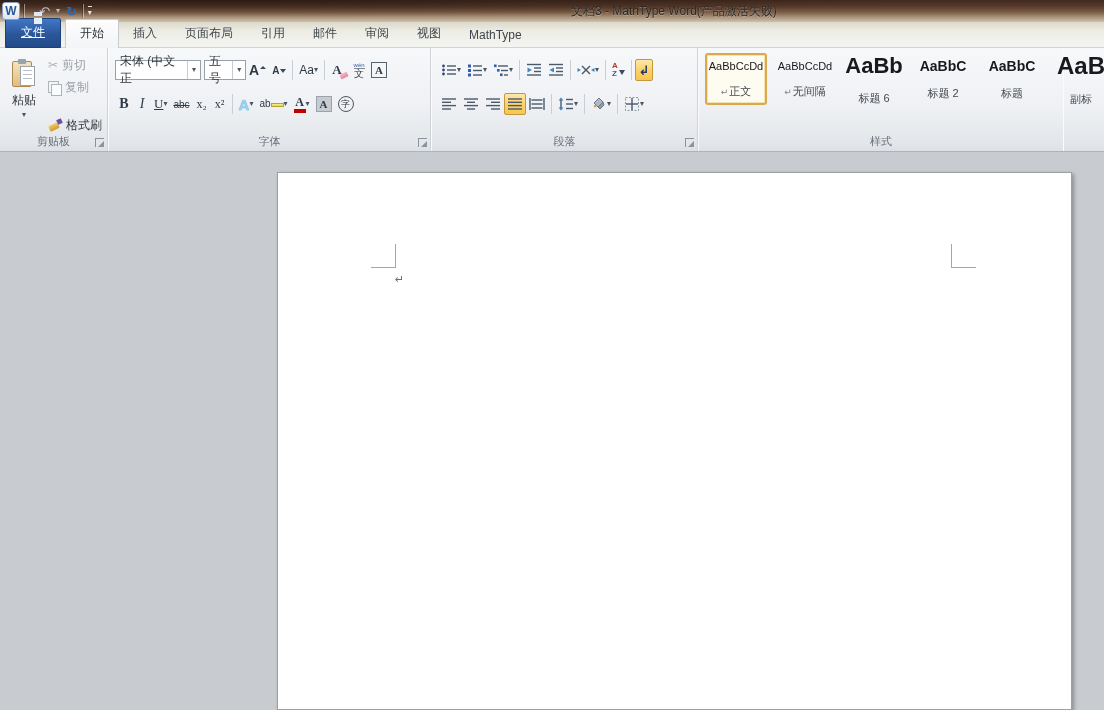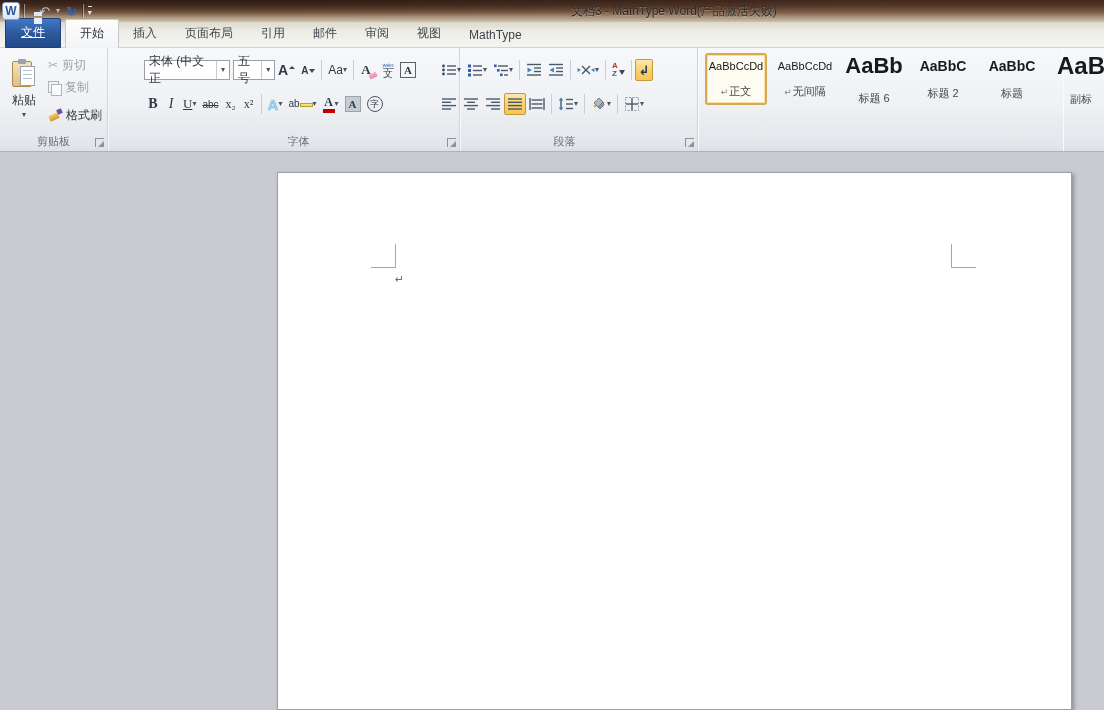--- a/index.html
+++ b/index.html
@@ -47,21 +47,21 @@
     border-bottom:1px solid #aeb3b9; }
   .group { position:absolute; top:0; height:103px; border-right:1px solid #cfd3d8; box-shadow:1px 0 0 #fafbfc; }
   .group-label-row { position:absolute; bottom:2px; left:0; right:0; height:16px;
     display:flex; align-items:center; justify-content:center; font-size:11px; color:#68707a; }
   .launcher { position:absolute; right:3px; bottom:4px; width:9px; height:9px;
     border-top:1px solid #8b939c; border-left:1px solid #8b939c; }
   .launcher::after { content:""; position:absolute; right:0; bottom:0; width:0; height:0;
     border:3px solid transparent; border-right-color:#8b939c; border-bottom-color:#8b939c; }
 
   .g-clipboard { left:0; width:108px; }
-  .g-font      { left:109px; width:322px;margin-left:29px; }
+  .g-font      { left:109px; width:322px; }
   .g-paragraph { left:432px; width:266px; }
   .g-styles    { left:699px; width:364px; }
 
   
   .paste-btn { position:absolute; left:4px; top:8px; width:40px; height:72px; text-align:center;
     border:1px solid transparent; border-radius:3px; font-size:12px; color:#33383e; }
   .clipboard-icon { position:relative; width:24px; height:30px; margin:2px auto 3px auto; }
   .clip-body { position:absolute; left:0; top:2px; width:20px; height:26px; border:1px solid #ad8a52;
     border-radius:2px; background:linear-gradient(#f4e3c0,#e4bd79); }
   .clip-clip { position:absolute; left:6px; top:0; width:8px; height:5px; background:#9aa2ab; border-radius:1px; }
@@ -212,21 +212,21 @@
       </div>
       <div class="small-col">
         <div class="small-btn disabled">
           <span class="scissors">✂</span>
           <span>剪切</span>
         </div>
         <div class="small-btn disabled">
           <span class="copy-icon"></span>
           <span>复制</span>
         </div>
-        <div class="small-btn" style="margin-top:6px">
+        <div class="small-btn" style="margin-top:16px">
           <span class="brush-icon"></span>
           <span>格式刷</span>
         </div>
       </div>
       <div class="group-label-row">剪贴板</div>
       <div class="launcher"></div>
     </div>
 
     <div class="group g-font">
       <div class="fg-row fg-row1">
@@ -523,20 +523,21 @@
         </div>
         <div class="style-card">
           <span class="style-prev h3">AaBbC</span>
           <span class="style-name"><span>标题</span></span>
         </div>
         <div class="style-card">
           <span class="style-prev sub">AaB</span>
           <span class="style-name"><span>副标</span></span>
         </div>
       </div>
+      <div class="group-label-row">样式</div>
     </div>
   </div>
 
   <div class="docarea">
     <div class="page">
       <div class="crop-left"></div>
       <div class="crop-right"></div>
       <div class="para-mark">↵</div>
     </div>
   </div>

